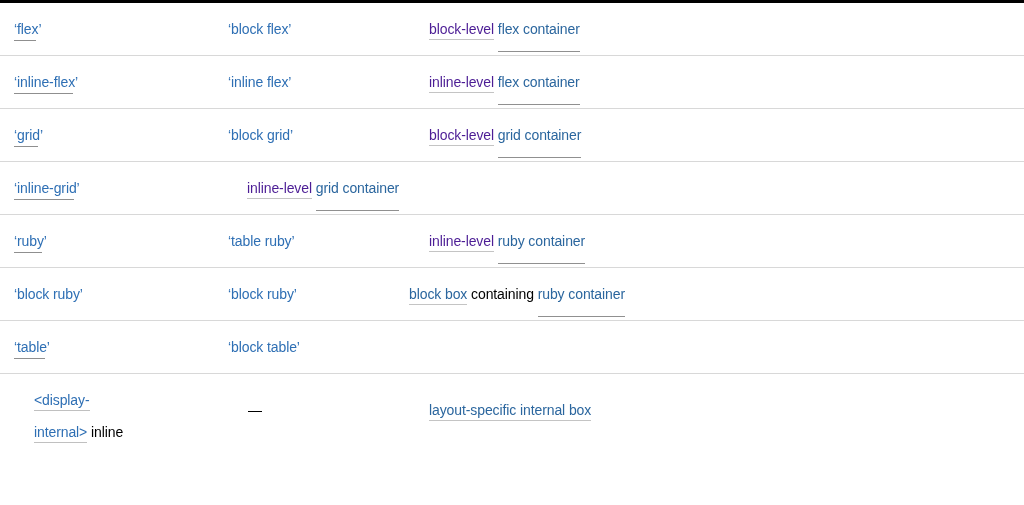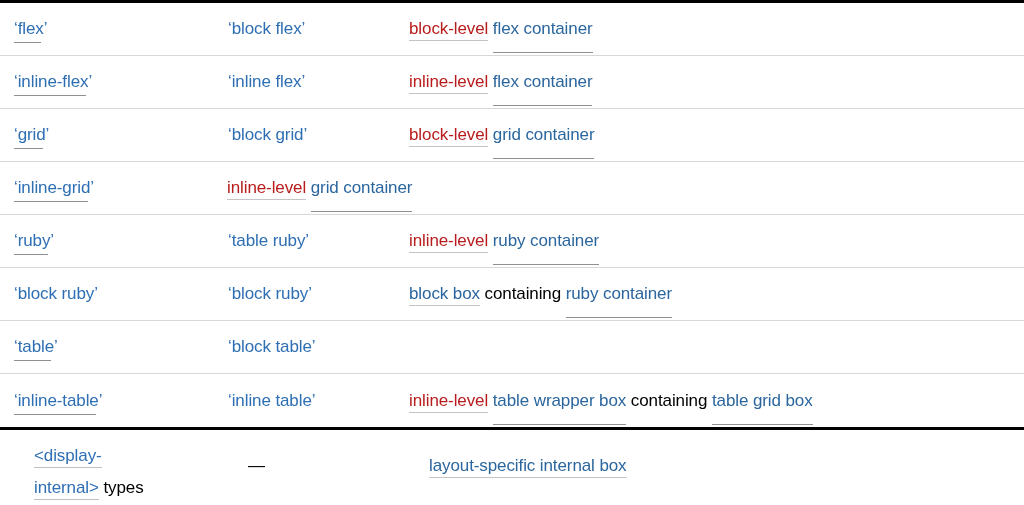--- a/index.html
+++ b/index.html
@@ -1,20 +1,20 @@
 <!DOCTYPE html>
 <html><head>
 <meta charset="utf-8">
 <style>
   html,body{margin:0;padding:0;background:#f4f4f4;}
   *{box-sizing:border-box;}
   #page{
     width:1024px;height:505px;background:#ffffff;
     font-family:"Liberation Sans","DejaVu Sans",sans-serif;
-    font-size:17px;color:#000;overflow:hidden;
+    font-size:14px;color:#000;overflow:hidden;
     border-top:3px solid #000;
     letter-spacing:-0.1px;
   }
   .row{
     display:grid;
     grid-template-columns:214px 182px 1fr;
     width:100%;
   }
   .row.sep{height:53px;border-bottom:1px solid #d8d8d8;}
   .row.thick{height:56px;border-bottom:3px solid #000;}
@@ -33,21 +33,21 @@
   .seg-css{
     color:#2e6fb4;display:inline-block;position:relative;
     line-height:normal;padding-bottom:4px;
   }
   .seg-css::after{
     content:"";position:absolute;left:0;right:0.38em;bottom:0;
     border-bottom:1.5px solid #8f8f8f;
   }
   .seg-val{color:#2e6fb4;}
   .seg-prod{color:#2e6fb4;border-bottom:1.5px solid #c0c0c0;padding-bottom:2px;}
-  .seg-lvl{color:#b91c1c;border-bottom:1.5px solid #c4c4c4;padding-bottom:2px;}
+  .seg-lvl{color:#4c1d95;border-bottom:1.5px solid #c4c4c4;padding-bottom:2px;margin-left:20px;}
   .seg-dfnl{color:#2b669e;border-bottom:1.5px solid #c4c4c4;padding-bottom:2px;}
   .seg-dfnd{color:#2b669e;border-bottom:1.5px solid #909090;padding-bottom:14px;}
   .seg-plain{color:#000000;}
 </style>
 </head>
 <body>
 
 <div id="page">
   <div class="row sep">
     <div class="cell c1"><span class="seg seg-css">‘flex’</span></div>
@@ -75,23 +75,18 @@
   </div>
   <div class="row sep">
     <div class="cell c1"><span class="seg seg-val">‘block ruby’</span></div>
     <div class="cell c2"><span class="seg seg-val">‘block ruby’</span></div>
     <div class="cell c3"><span class="seg seg-dfnl">block box</span><span class="seg seg-plain"> containing </span><span class="seg seg-dfnd">ruby container</span></div>
   </div>
   <div class="row sep">
     <div class="cell c1"><span class="seg seg-css">‘table’</span></div>
     <div class="cell c2"><span class="seg seg-val">‘block table’</span></div>
   </div>
-  <div class="row thick">
-    <div class="cell c1"><span class="seg seg-css">‘inline-table’</span></div>
-    <div class="cell c2"><span class="seg seg-val">‘inline table’</span></div>
-    <div class="cell c3"><span class="seg seg-lvl">inline-level</span><span class="seg seg-plain"> </span><span class="seg seg-dfnd">table wrapper box</span><span class="seg seg-plain"> containing </span><span class="seg seg-dfnd">table grid box</span></div>
-  </div>
   <div class="row last">
-    <div class="cell c1"><span class="seg seg-prod">&lt;display-</span><br><span class="seg seg-prod">internal&gt;</span><span class="seg seg-plain"> types</span></div>
+    <div class="cell c1"><span class="seg seg-prod">&lt;display-</span><br><span class="seg seg-prod">internal&gt;</span><span class="seg seg-plain"> inline</span></div>
     <div class="cell c2"><span class="seg seg-plain">—</span></div>
     <div class="cell c3"><span class="seg seg-dfnl">layout-specific internal box</span></div>
   </div>
 </div>
 
 </body></html>

